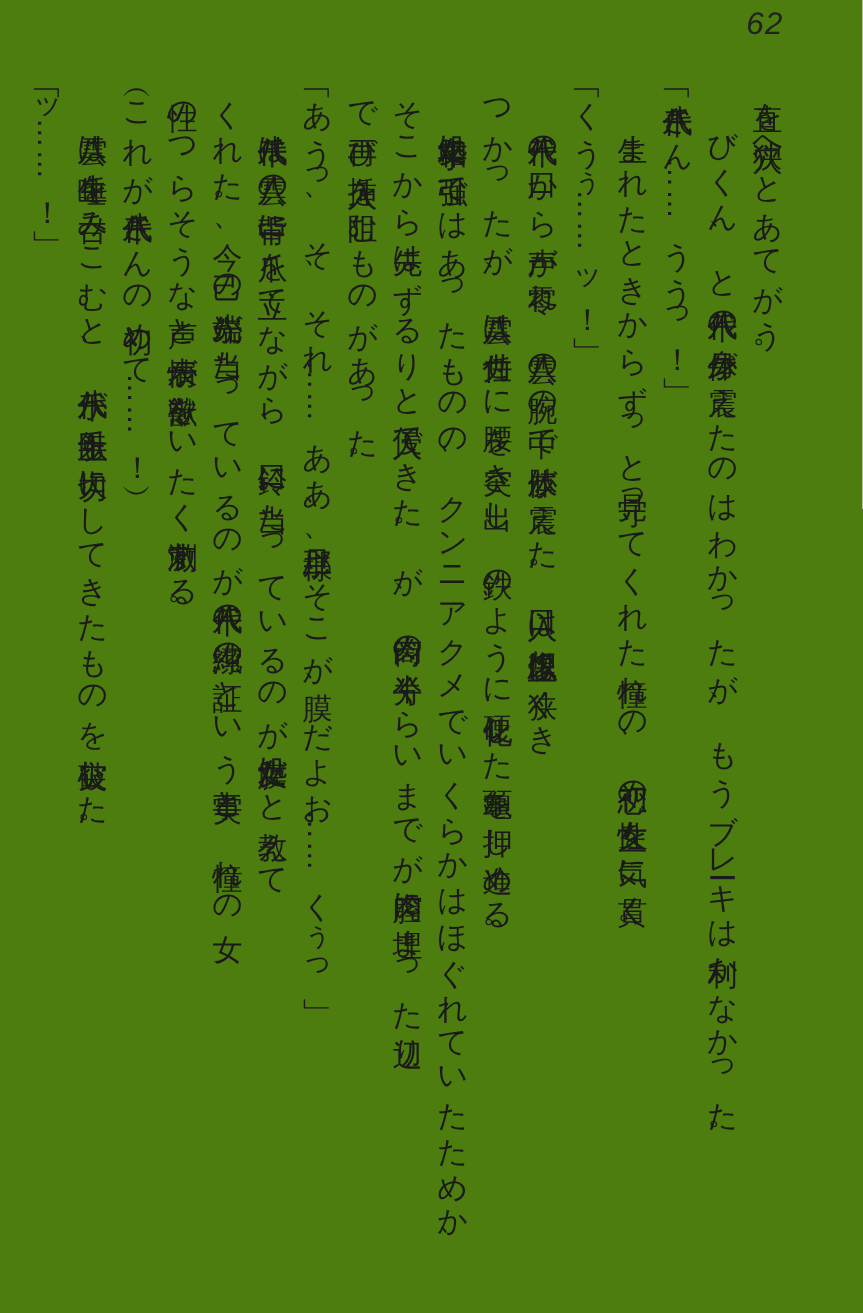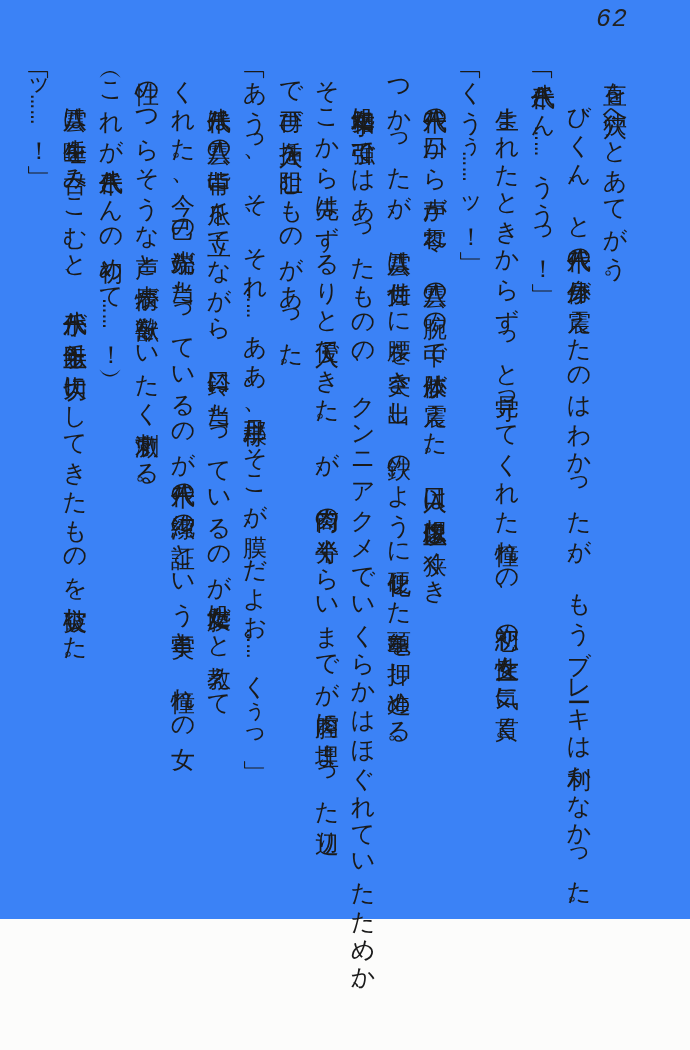--- a/index.html
+++ b/index.html
@@ -6,23 +6,23 @@
     margin: 0;
     padding: 0;
     width: 690px;
     height: 1050px;
     background: #fcfcfb;
     overflow: hidden;
   }
   .page {
     position: relative;
     width: 690px;
-    height: 919px;
-    background: #3b82f6;
-    font-family: Liberation Mono, monospace;
+    height: 1050px;
+    background: #4d7c0f;
+    font-family: Liberation Sans, sans-serif;
   }
   .page-number {
     position: absolute;
     top: 5px;
     left: 592px;
     width: 40px;
     text-align: center;
     font-size: 25px;
     font-style: italic;
     color: #222;

